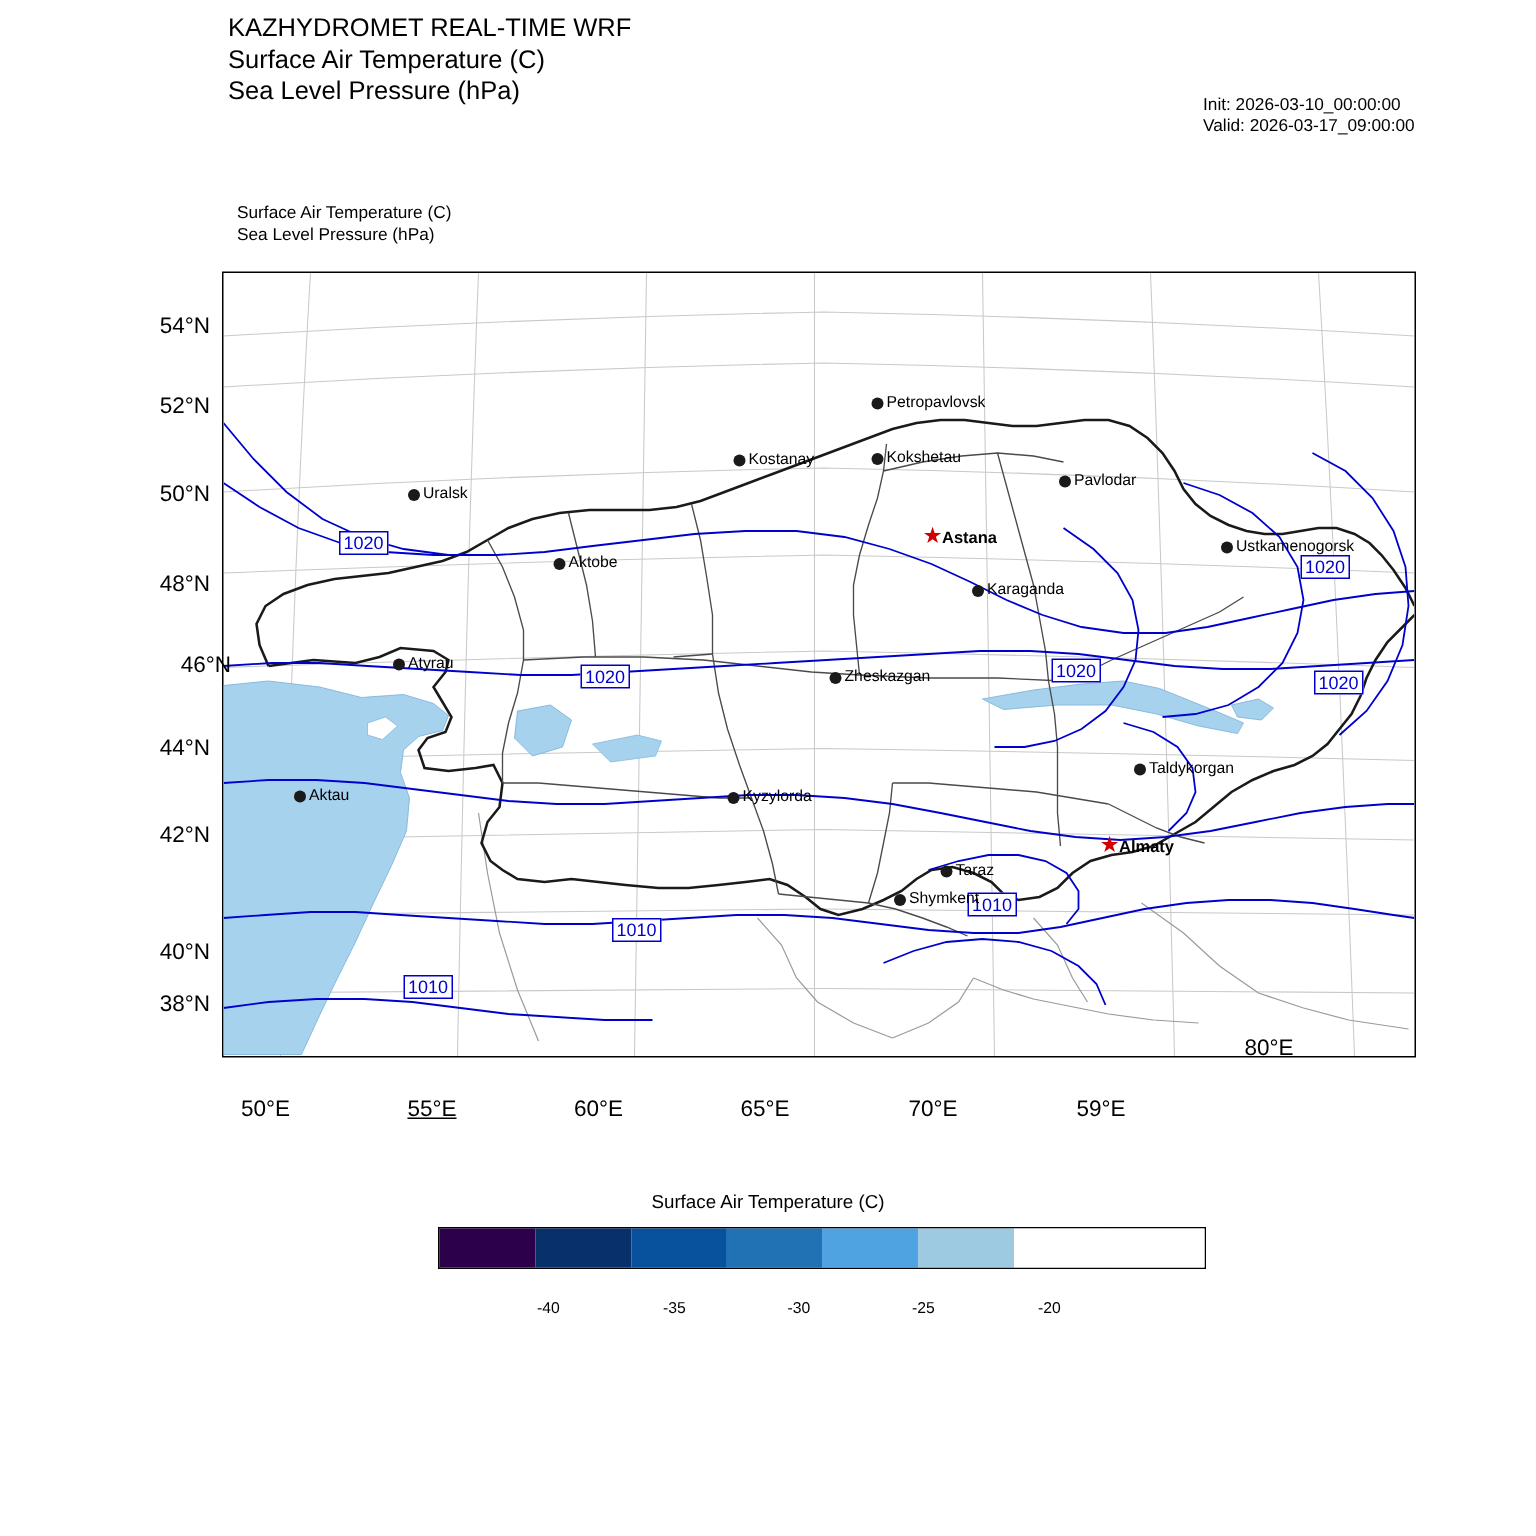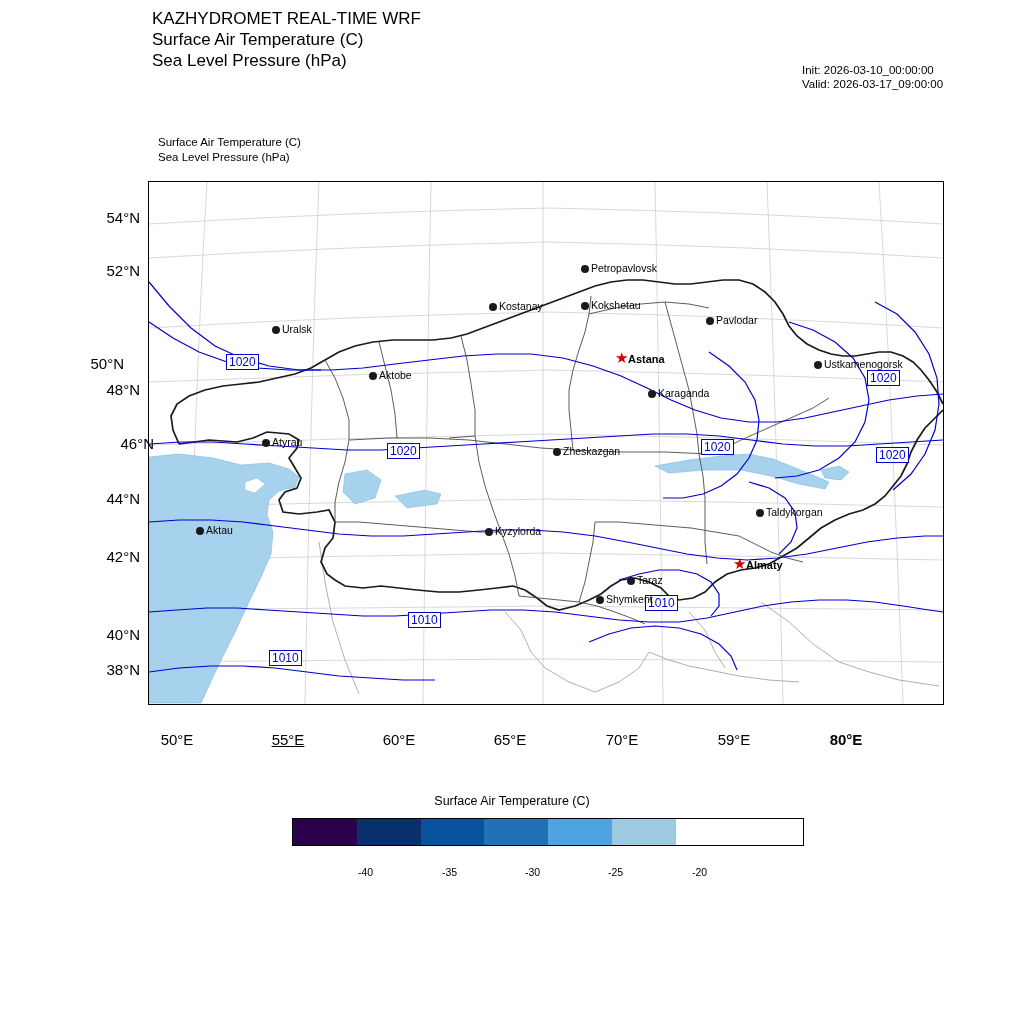--- a/index.html
+++ b/index.html
@@ -279,35 +279,35 @@
     <span class="nm">Astana</span>
   </div>
   <div class="city capital" style="left:586px;top:378px;">
     <span class="star">★</span>
     <span class="nm">Almaty</span>
   </div>
 </div>
 
 <div class="abs ylabel" style="left:70px;top:209px;">54°N</div>
 <div class="abs ylabel" style="left:70px;top:262px;">52°N</div>
-<div class="abs ylabel" style="left:54px;top:321px;margin-top:34px;">50°N</div>
+<div class="abs ylabel" style="left:70px;top:321px;">50°N</div>
 <div class="abs ylabel" style="left:70px;top:381px;">48°N</div>
 <div class="abs ylabel" style="left:84px;top:435px;">46°N</div>
 <div class="abs ylabel" style="left:70px;top:490px;">44°N</div>
 <div class="abs ylabel" style="left:70px;top:548px;">42°N</div>
 <div class="abs ylabel" style="left:70px;top:626px;">40°N</div>
 <div class="abs ylabel" style="left:70px;top:661px;">38°N</div>
 
 <div class="abs xlabel" style="left:137px;top:731px;">50°E</div>
 <div class="abs xlabel" style="left:248px;top:731px;text-decoration:underline;">55°E</div>
 <div class="abs xlabel" style="left:359px;top:731px;">60°E</div>
 <div class="abs xlabel" style="left:470px;top:731px;">65°E</div>
 <div class="abs xlabel" style="left:582px;top:731px;">70°E</div>
 <div class="abs xlabel" style="left:694px;top:731px;">59°E</div>
-<div class="abs xlabel" style="left:806px;top:731px;font-weight:bold;">80°E</div>
+<div class="abs xlabel" style="left:806px;top:690px;">80°E</div>
 
 <div class="abs" id="cbtitle">Surface Air Temperature (C)</div>
 <div class="abs" id="cbwrap">
   <div style="background:#2d004b;"></div>
   <div style="background:#08306b;"></div>
   <div style="background:#08519c;"></div>
   <div style="background:#2171b5;"></div>
   <div style="background:#4ea3e0;"></div>
   <div style="background:#9ecae1;"></div>
   <div style="background:#ffffff;"></div>

